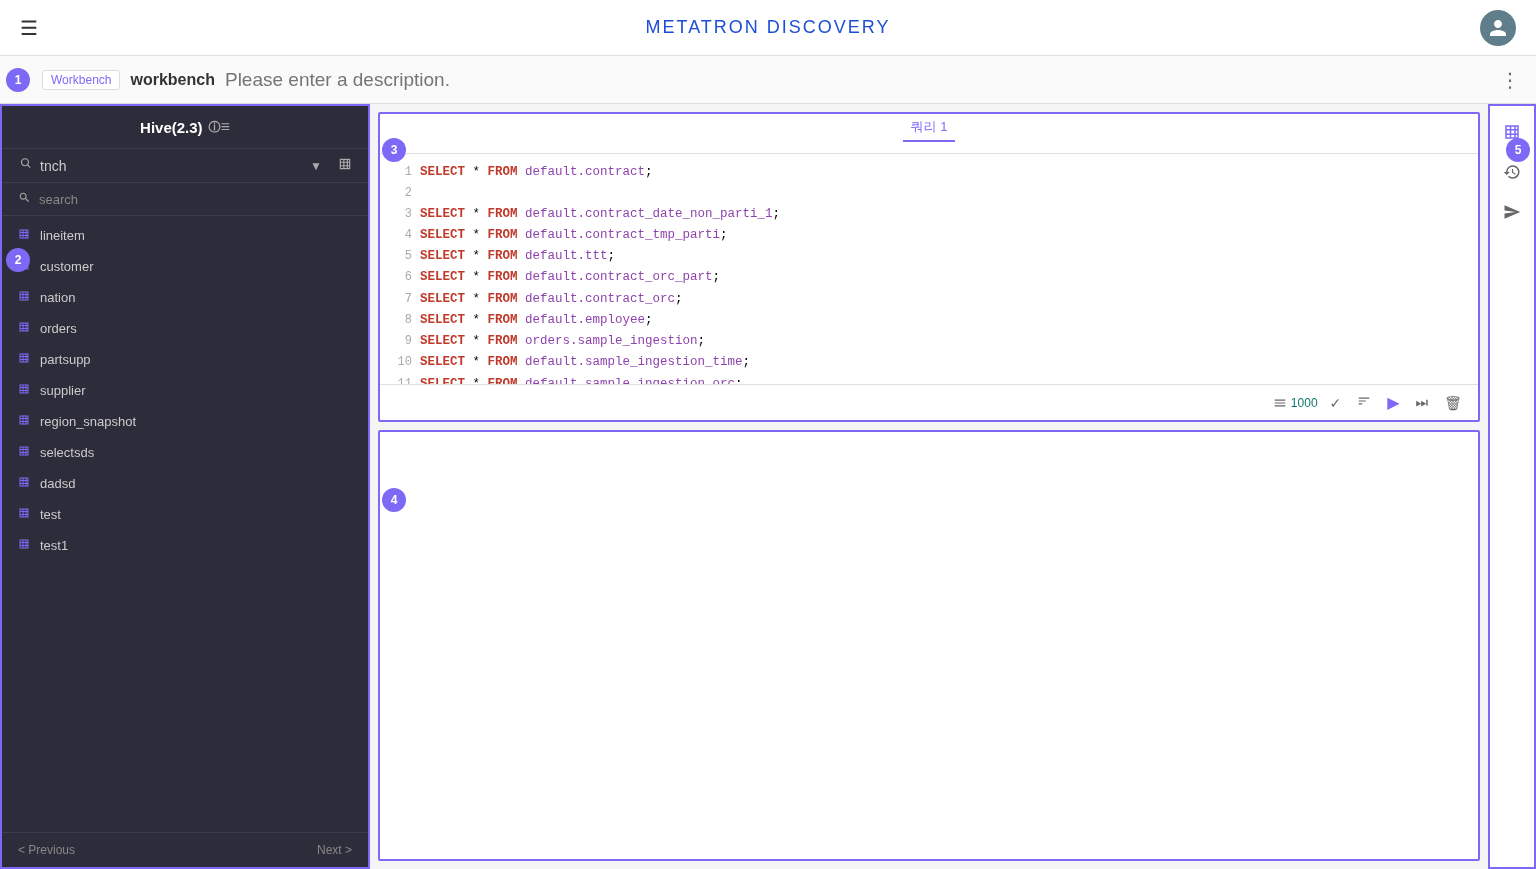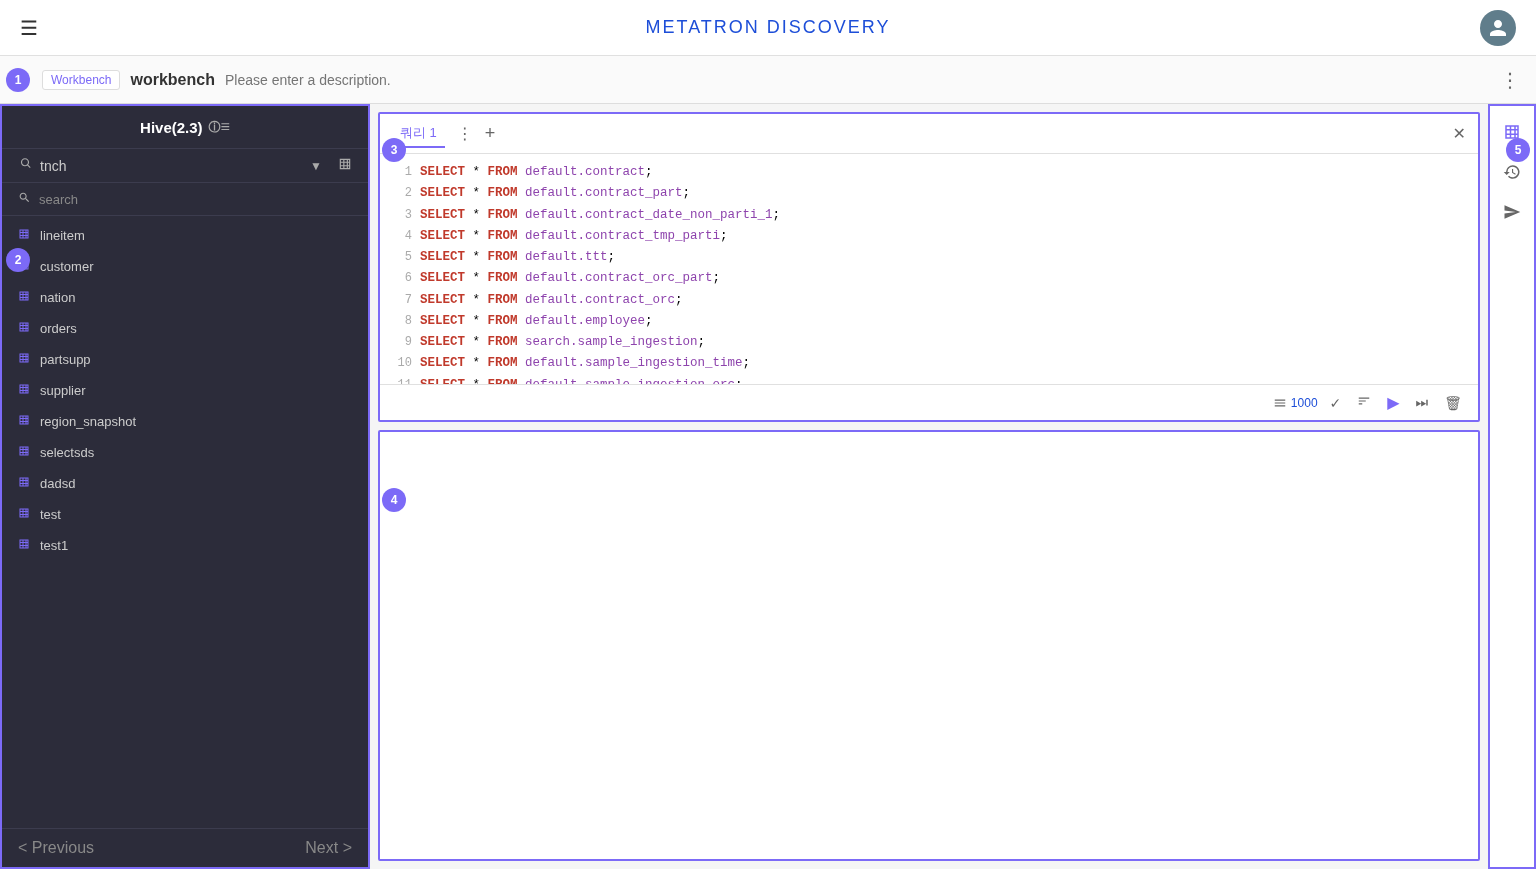--- a/index.html
+++ b/index.html
@@ -77,21 +77,21 @@
     .sub-header .page-title {
       font-size: 16px;
       font-weight: 600;
       color: #333;
     }
     .sub-header .description-input {
       flex: 1;
       border: none;
       background: transparent;
       color: #aaa;
-      font-size: 14px;
+      font-size: 19px;
       outline: none;
     }
     .sub-header .more-btn {
       cursor: pointer;
       color: #666;
       font-size: 20px;
       margin-left: auto;
     }
 
     
@@ -218,21 +218,21 @@
     .sidebar-footer {
       padding: 10px 16px;
       display: flex;
       justify-content: space-between;
       border-top: 1px solid #3c3c4e;
     }
     .sidebar-footer button {
       background: transparent;
       border: none;
       color: #888;
-      font-size: 16px;
+      font-size: 12px;
       cursor: pointer;
     }
 
     
     .main-content {
       flex: 1;
       display: flex;
       flex-direction: column;
       background: #f5f5f5;
       position: relative;
@@ -250,20 +250,21 @@
       position: relative;
       max-height: 310px;
     }
     .query-tabs {
       display: flex;
       align-items: center;
       padding: 0 12px;
       border-bottom: 1px solid #e0e0e0;
       height: 40px;
       gap: 12px;
+      flex-direction: column;
     }
     .query-tab {
       font-size: 13px;
       color: #333;
       padding: 4px 8px;
       cursor: pointer;
       border-bottom: 2px solid transparent;
     }
     .query-tab.active { border-bottom-color: #7c6af7; color: #7c6af7; }
     .query-tab-more {
@@ -303,21 +304,21 @@
       align-items: center;
       justify-content: flex-end;
       border-top: 1px solid #e0e0e0;
       gap: 8px;
     }
     .row-count {
       display: flex;
       align-items: center;
       gap: 4px;
       font-size: 12px;
-      color: #1d4ed8;
+      color: #0f766e;
     }
     .toolbar-btn {
       cursor: pointer;
       color: #666;
       font-size: 14px;
       padding: 2px 4px;
     }
     .run-btn {
       cursor: pointer;
       color: #7c6af7;
@@ -542,21 +543,20 @@
         <span class="query-tab-add">+</span>
         <span class="query-tab-close">✕</span>
       </div>
       <div class="query-editor" id="query-editor">
           <div class="line">
             <span class="line-num">1</span>
             <span><span class="kw">SELECT</span> * <span class="kw">FROM</span><span class="tbl"> default.contract</span>;</span>
           </div>
           <div class="line">
             <span class="line-num">2</span>
-            <span><span class="kw">SELECT</span> * <span class="kw">FROM</span><span class="tbl"> default.contract_part</span>;</span>
           </div>
           <div class="line">
             <span class="line-num">3</span>
             <span><span class="kw">SELECT</span> * <span class="kw">FROM</span><span class="tbl"> default.contract_date_non_parti_1</span>;</span>
           </div>
           <div class="line">
             <span class="line-num">4</span>
             <span><span class="kw">SELECT</span> * <span class="kw">FROM</span><span class="tbl"> default.contract_tmp_parti</span>;</span>
           </div>
           <div class="line">
@@ -570,21 +570,21 @@
           <div class="line">
             <span class="line-num">7</span>
             <span><span class="kw">SELECT</span> * <span class="kw">FROM</span><span class="tbl"> default.contract_orc</span>;</span>
           </div>
           <div class="line">
             <span class="line-num">8</span>
             <span><span class="kw">SELECT</span> * <span class="kw">FROM</span><span class="tbl"> default.employee</span>;</span>
           </div>
           <div class="line">
             <span class="line-num">9</span>
-            <span><span class="kw">SELECT</span> * <span class="kw">FROM</span><span class="tbl"> search.sample_ingestion</span>;</span>
+            <span><span class="kw">SELECT</span> * <span class="kw">FROM</span><span class="tbl"> orders.sample_ingestion</span>;</span>
           </div>
           <div class="line">
             <span class="line-num">10</span>
             <span><span class="kw">SELECT</span> * <span class="kw">FROM</span><span class="tbl"> default.sample_ingestion_time</span>;</span>
           </div>
           <div class="line">
             <span class="line-num">11</span>
             <span><span class="kw">SELECT</span> * <span class="kw">FROM</span><span class="tbl"> default.sample_ingestion_orc</span>;</span>
           </div>
         </div>

